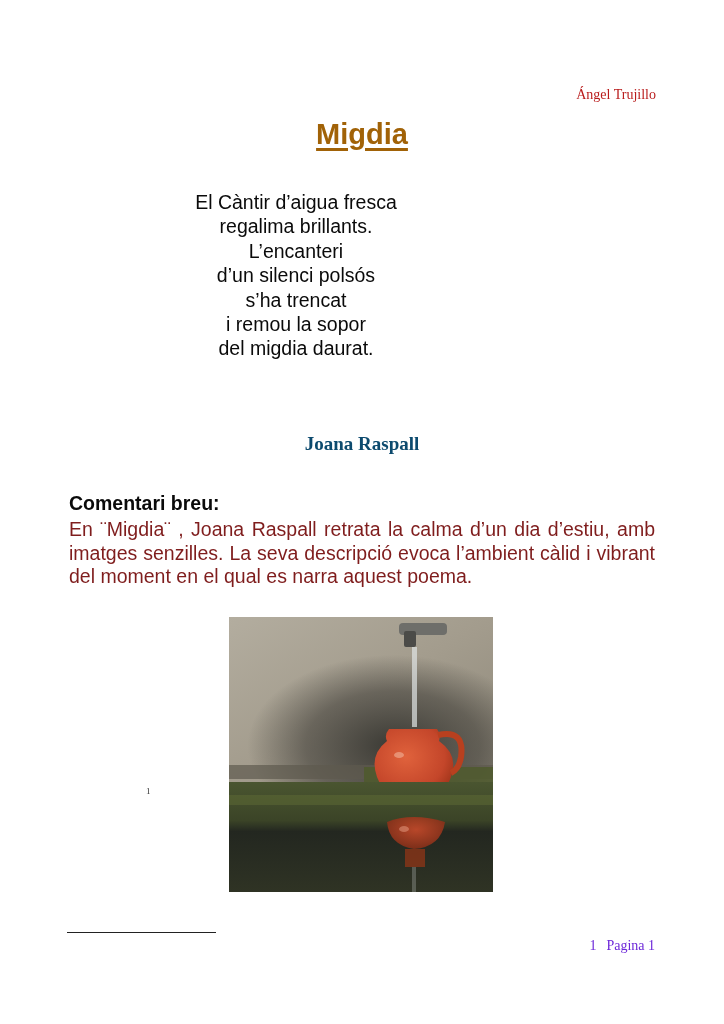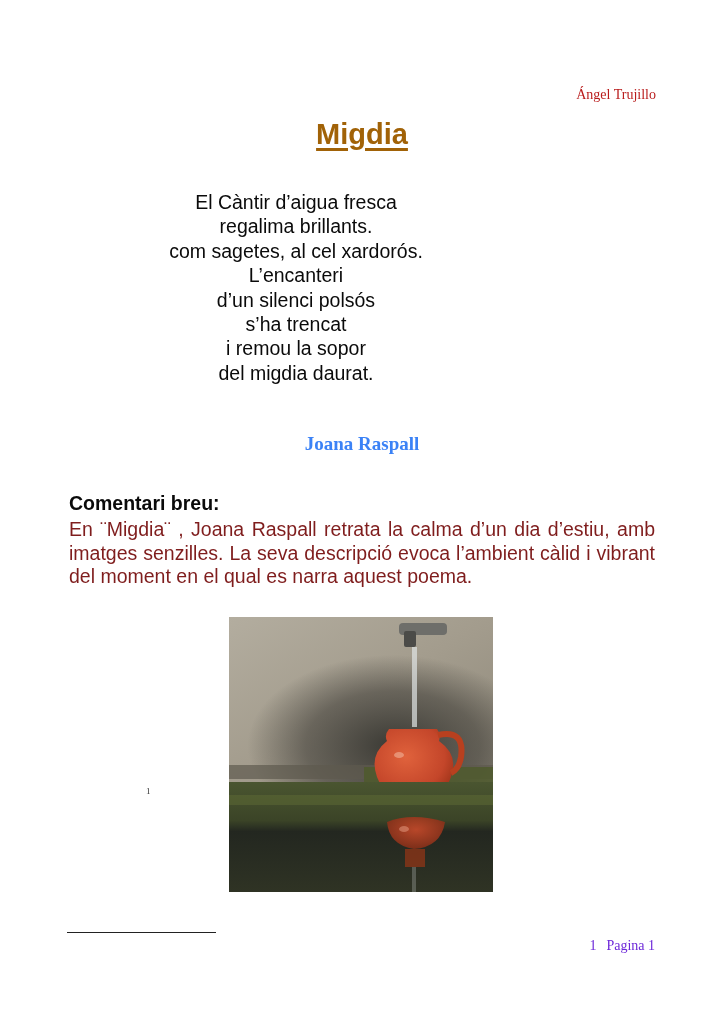--- a/index.html
+++ b/index.html
@@ -50,21 +50,21 @@
     .poem .line { display: block; }
     .poet {
       position: absolute;
       top: 433px;
       left: 0;
       width: 724px;
       text-align: center;
       font-family: "Liberation Serif", "DejaVu Serif", serif;
       font-weight: bold;
       font-size: 19px;
-      color: #3b82f6;
+      color: #0c4a6e;
     }
     .comment-heading {
       position: absolute;
       top: 492px;
       left: 69px;
       font-family: "Liberation Sans", "DejaVu Sans", sans-serif;
       font-weight: bold;
       font-size: 19.5px;
       color: #0a0a0a;
     }
@@ -117,21 +117,20 @@
 </head>
 <body>
 
 <div class="author-header">Ángel Trujillo</div>
 
 <div class="title">Migdia</div>
 
 <div class="poem">
   <span class="line">El Càntir d’aigua fresca</span>
   <span class="line">regalima brillants.</span>
-  <span class="line">com sagetes, al cel xardorós.</span>
   <span class="line">L’encanteri</span>
   <span class="line">d’un silenci polsós</span>
   <span class="line">s’ha trencat</span>
   <span class="line">i remou la sopor</span>
   <span class="line">del migdia daurat.</span>
 </div>
 
 <div class="poet">Joana Raspall</div>
 
 <div class="comment-heading">Comentari breu:</div>

